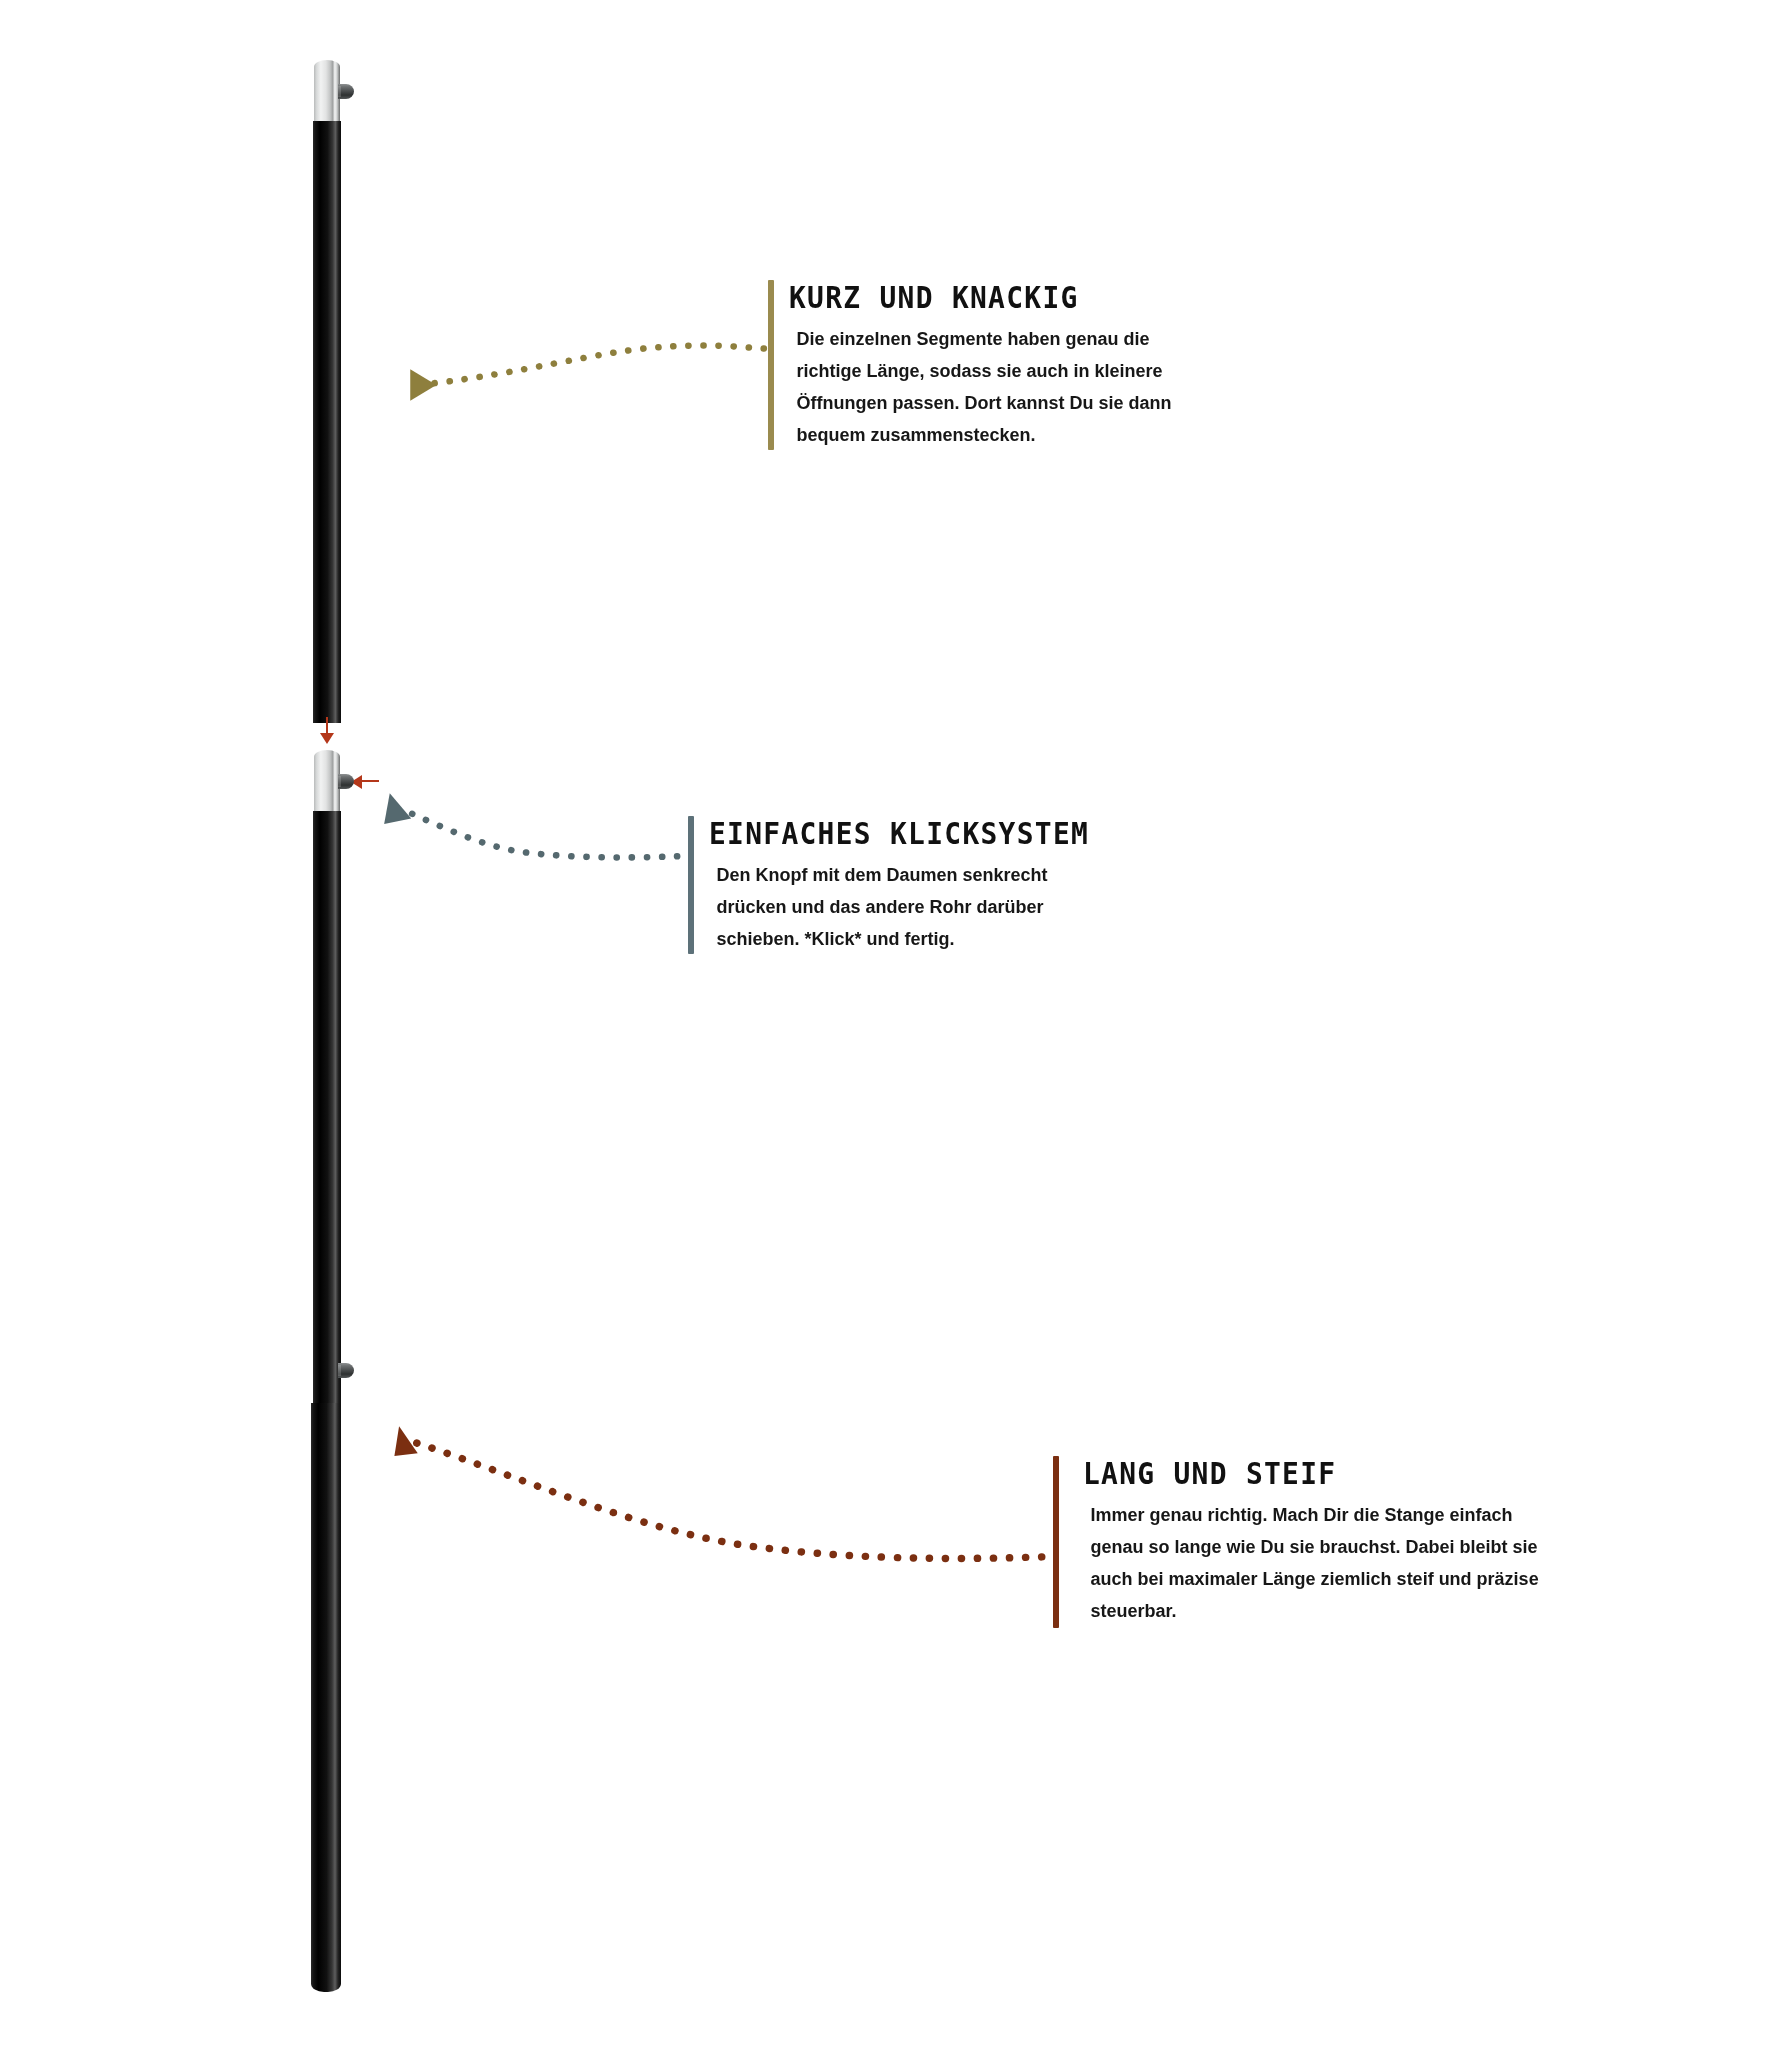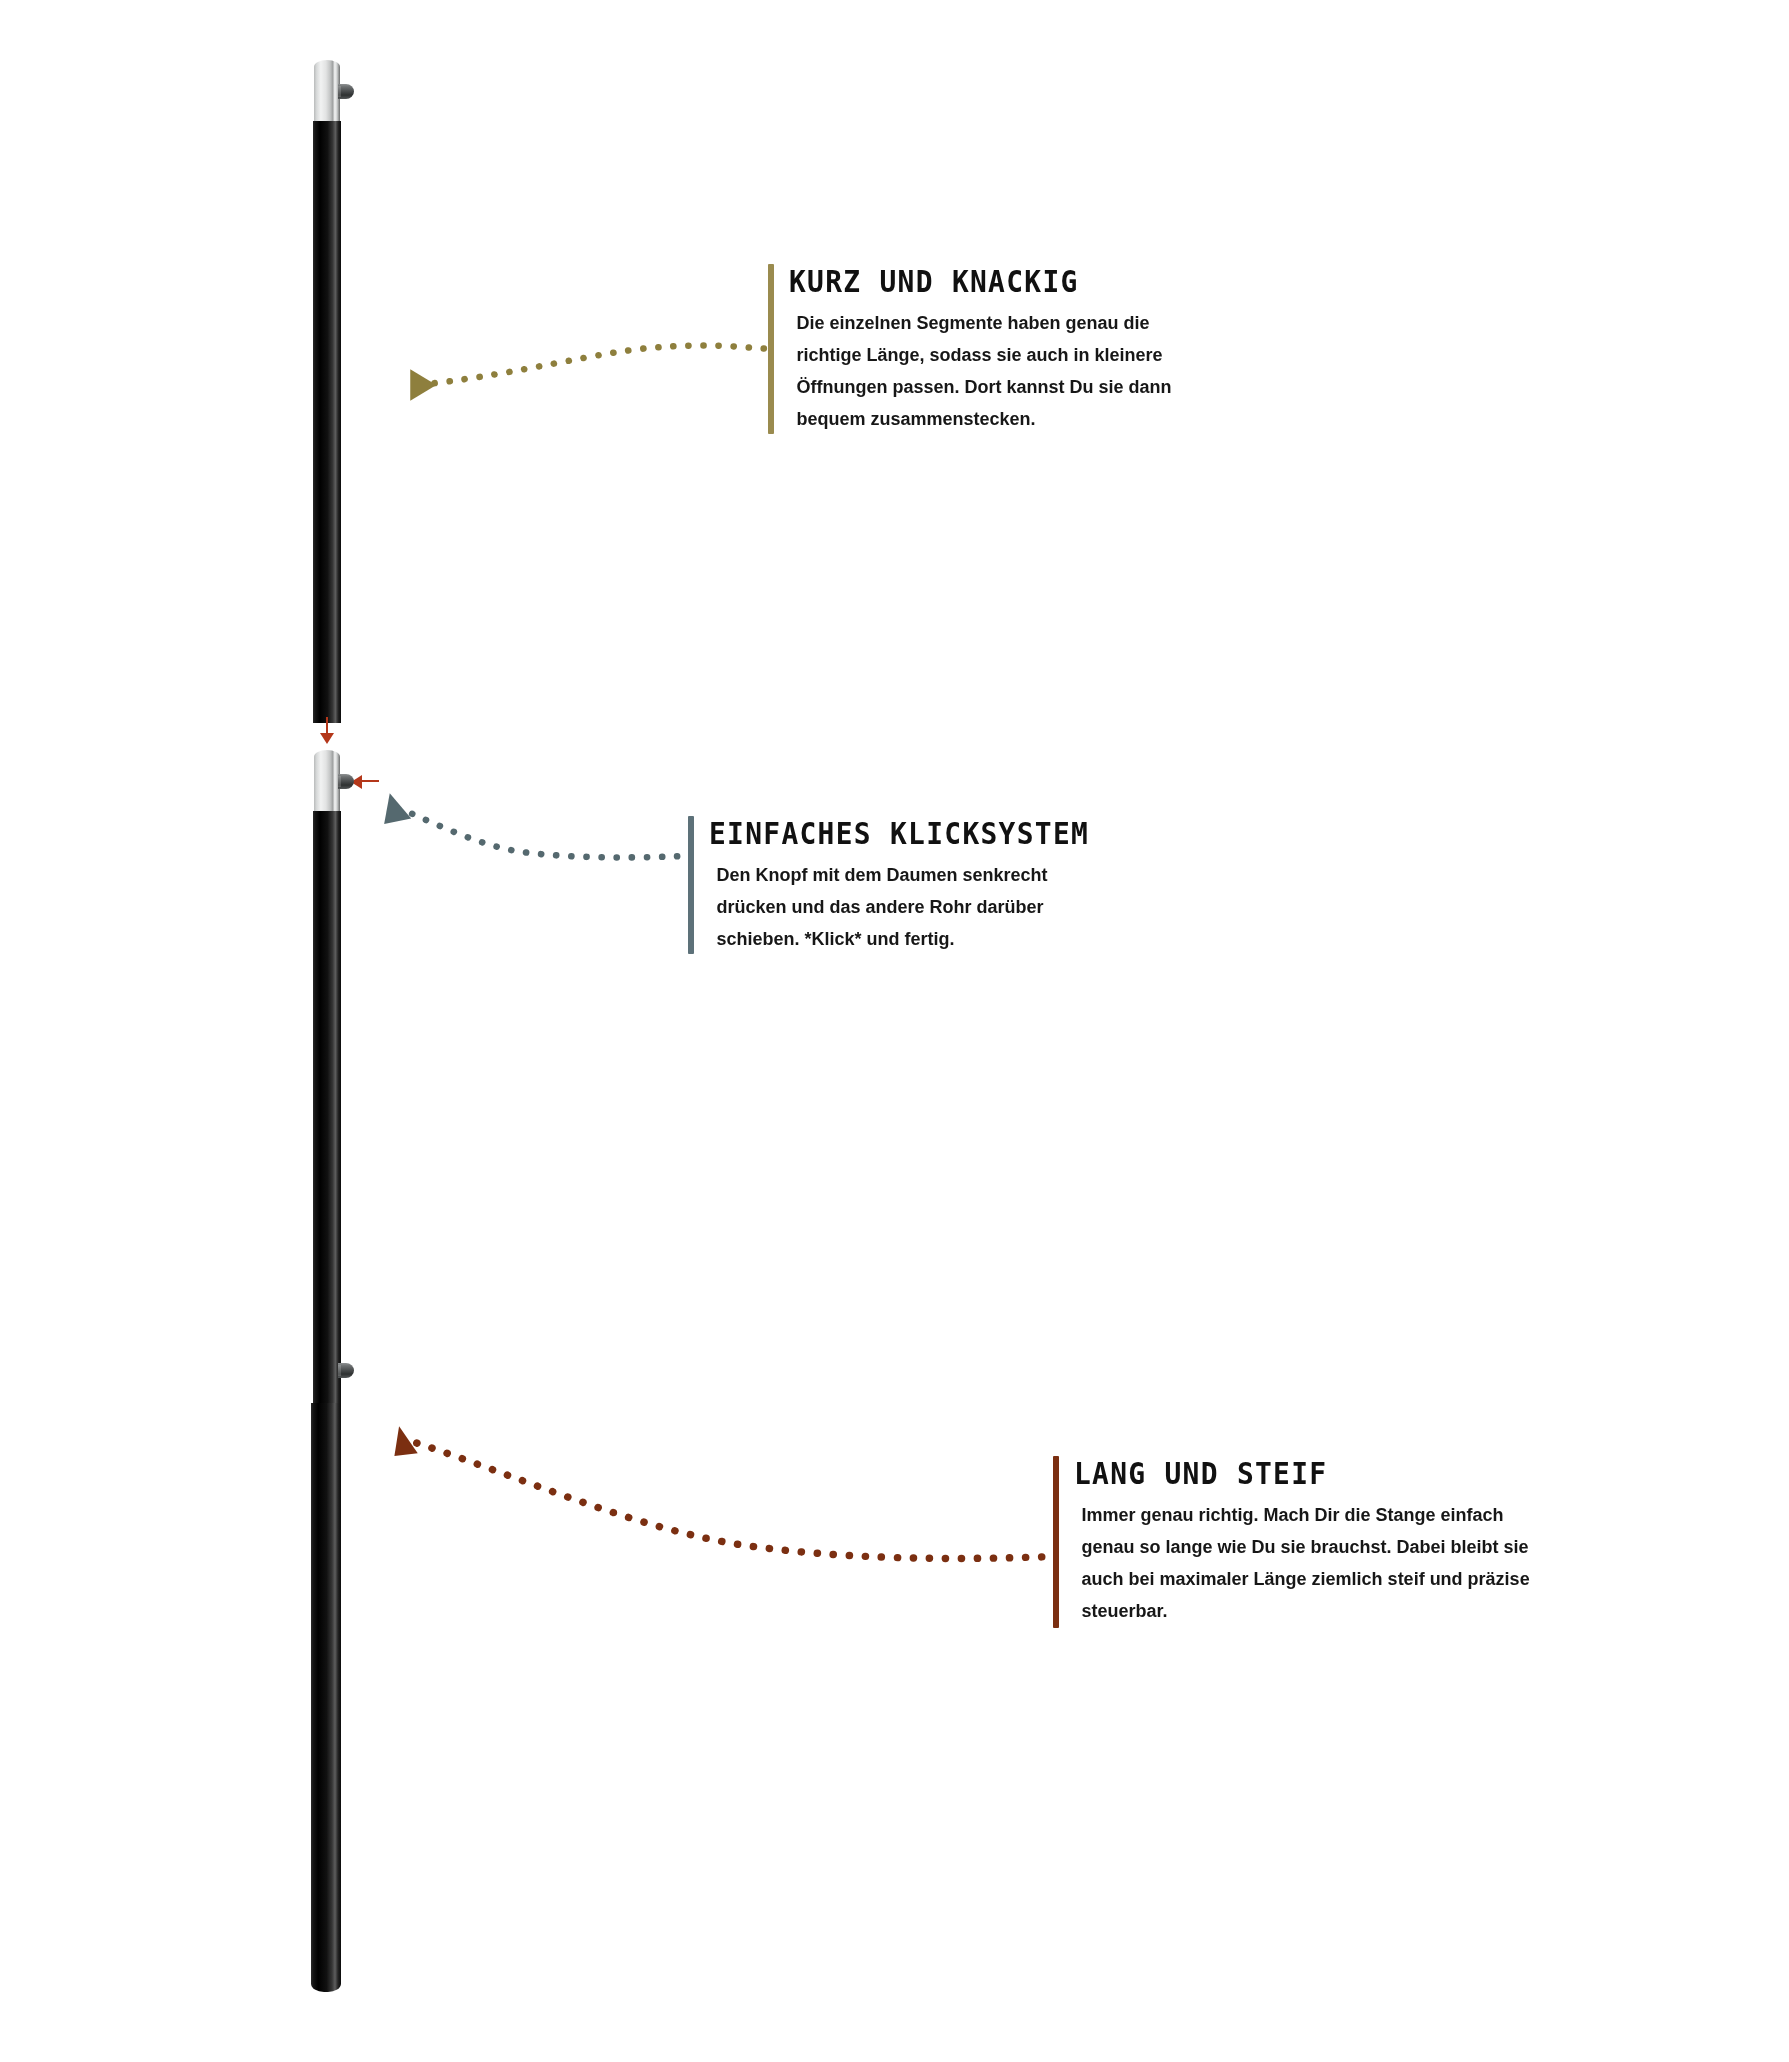--- a/index.html
+++ b/index.html
@@ -184,37 +184,37 @@
       <path id="t2" d="M 442,873 C 480,890 520,908 560,914 C 620,922 700,920 740,918" fill="none" stroke="#55696f" stroke-width="7" stroke-linecap="round" stroke-dasharray="0.2 16"></path>
       <polygon points="418,851 441,878 412,884" fill="#55696f"></polygon>
     </g>
 
     <g>
       <path id="t3" d="M 447,1548 C 560,1585 680,1640 800,1658 C 930,1676 1060,1672 1122,1670" fill="none" stroke="#7b2f11" stroke-width="8" stroke-linecap="round" stroke-dasharray="0.2 17"></path>
       <polygon points="428,1530 448,1559 423,1562" fill="#7b2f11"></polygon>
     </g>
   </svg>
 
-  <div class="callout" style="left:768px; top:264px; width:447px;">
+  <div class="callout" style="left:768px; top:280px; width:447px;">
     <div class="accent" style="height:170px; background:#9a8b4f;"></div>
     <div class="body">
       <h2>KURZ UND KNACKIG</h2>
       <p>Die einzelnen Segmente haben genau die richtige Länge, sodass sie auch in kleinere Öffnungen passen. Dort kannst Du sie dann bequem zusammenstecken.</p>
     </div>
   </div>
 
   <div class="callout" style="left:688px; top:816px; width:438px;">
     <div class="accent" style="height:138px; background:#5d7179;"></div>
     <div class="body">
       <h2>EINFACHES KLICKSYSTEM</h2>
       <p>Den Knopf mit dem Daumen senkrecht drücken und das andere Rohr darüber schieben. *Klick* und fertig.</p>
     </div>
   </div>
 
-  <div class="callout" style="left:1053px; top:1456px; width:494px;">
+  <div class="callout" style="left:1053px; top:1456px; width:494px;padding-left:9px;">
     <div class="accent" style="height:172px; background:#7b2f11;"></div>
     <div class="body">
       <h2>LANG UND STEIF</h2>
       <p>Immer genau richtig. Mach Dir die Stange einfach genau so lange wie Du sie brauchst. Dabei bleibt sie auch bei maximaler Länge ziemlich steif und präzise steuerbar.</p>
     </div>
   </div>
 
 </div>
 
 

